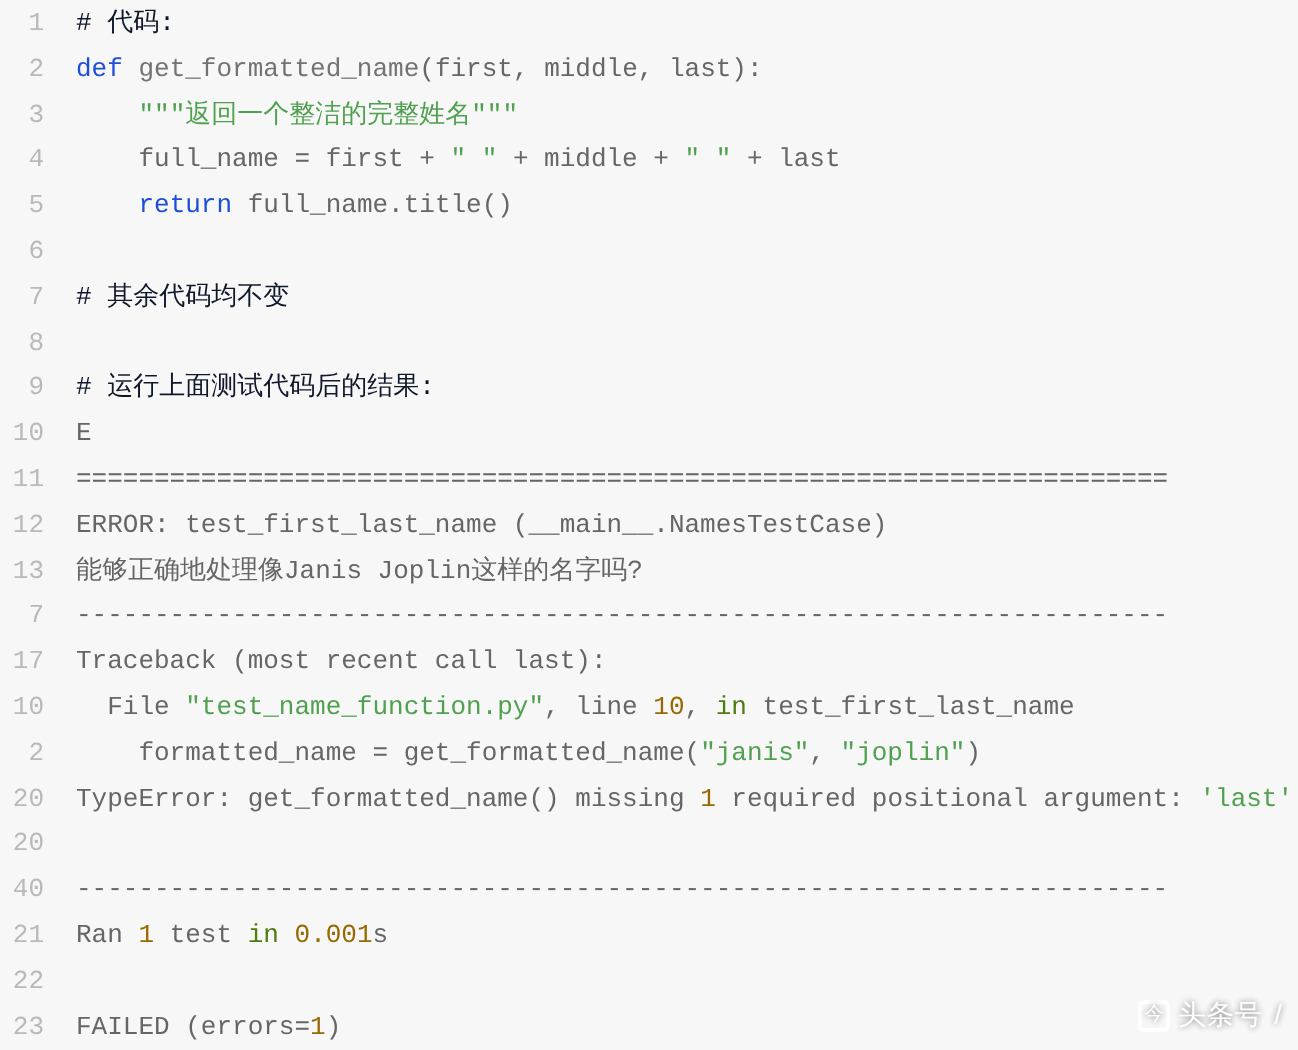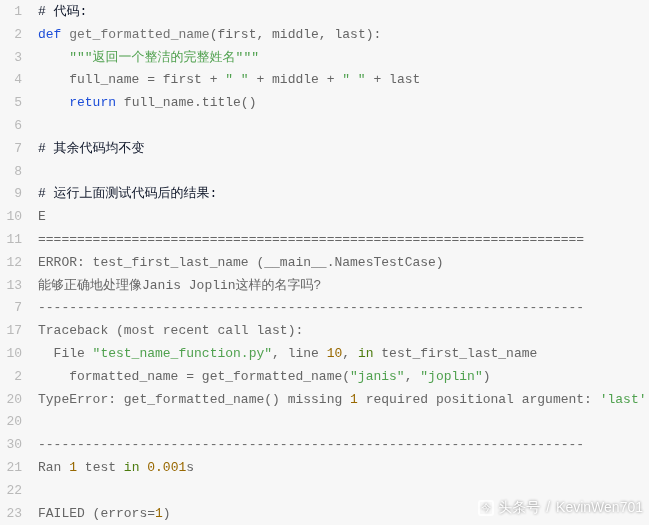--- a/index.html
+++ b/index.html
@@ -83,26 +83,25 @@
       <div>10</div>
       <div>11</div>
       <div>12</div>
       <div>13</div>
       <div>7</div>
       <div>17</div>
       <div>10</div>
       <div>2</div>
       <div>20</div>
       <div>20</div>
-      <div>30</div>
+      <div>40</div>
       <div>21</div>
       <div>22</div>
       <div>23</div>
     </div>
   <div class="code"><div class="line"><span class="tok-cmt"># 代码:</span></div><div class="line"><span class="tok-kw">def</span><span class="tok-plain"> </span><span class="tok-fn">get_formatted_name</span><span class="tok-plain">(first, middle, last):</span></div><div class="line"><span class="tok-plain">    </span><span class="tok-str">"""返回一个整洁的完整姓名"""</span></div><div class="line"><span class="tok-plain">    full_name = first + </span><span class="tok-str">" "</span><span class="tok-plain"> + middle + </span><span class="tok-str">" "</span><span class="tok-plain"> + last</span></div><div class="line"><span class="tok-plain">    </span><span class="tok-kw">return</span><span class="tok-plain"> full_name.title()</span></div><div class="line">&nbsp;</div><div class="line"><span class="tok-cmt"># 其余代码均不变</span></div><div class="line">&nbsp;</div><div class="line"><span class="tok-cmt"># 运行上面测试代码后的结果:</span></div><div class="line"><span class="tok-plain">E</span></div><div class="line"><span class="tok-plain">======================================================================</span></div><div class="line"><span class="tok-plain">ERROR: test_first_last_name (__main__.NamesTestCase)</span></div><div class="line"><span class="tok-plain">能够正确地处理像Janis Joplin这样的名字吗?</span></div><div class="line"><span class="tok-plain">----------------------------------------------------------------------</span></div><div class="line"><span class="tok-plain">Traceback (most recent call last):</span></div><div class="line"><span class="tok-plain">  File </span><span class="tok-str">"test_name_function.py"</span><span class="tok-plain">, line </span><span class="tok-num">10</span><span class="tok-plain">, </span><span class="tok-in">in</span><span class="tok-plain"> test_first_last_name</span></div><div class="line"><span class="tok-plain">    formatted_name = get_formatted_name(</span><span class="tok-str">"janis"</span><span class="tok-plain">, </span><span class="tok-str">"joplin"</span><span class="tok-plain">)</span></div><div class="line"><span class="tok-plain">TypeError: get_formatted_name() missing </span><span class="tok-num">1</span><span class="tok-plain"> required positional argument: </span><span class="tok-str">'last'</span></div><div class="line">&nbsp;</div><div class="line"><span class="tok-plain">----------------------------------------------------------------------</span></div><div class="line"><span class="tok-plain">Ran </span><span class="tok-num">1</span><span class="tok-plain"> test </span><span class="tok-in">in</span><span class="tok-plain"> </span><span class="tok-num">0.001</span><span class="tok-plain">s</span></div><div class="line">&nbsp;</div><div class="line"><span class="tok-plain">FAILED (errors=</span><span class="tok-num">1</span><span class="tok-plain">)</span></div></div>
 </div>
 
 <div class="watermark">
   <span class="wm-icon">今</span>
   <span>头条号</span>
   <span class="sep">/</span>
-  <span>KevinWen701</span>
 </div>
 
 </body></html>

